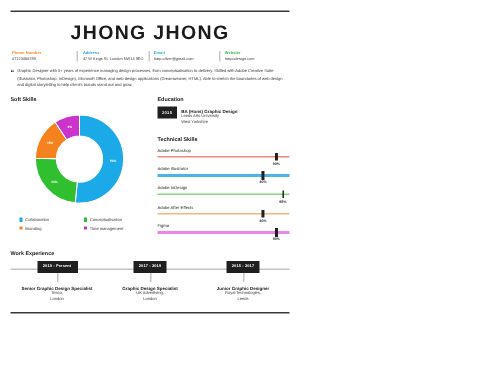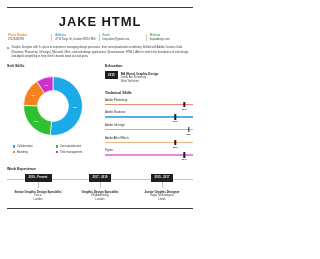--- a/index.html
+++ b/index.html
@@ -168,21 +168,21 @@
 
   .bottom-rule { height:1px; background:#3a3a3a; margin-top:6px; }
 </style>
 </head>
 <body>
 
 <div class="page">
 
   <div class="top-rule"></div>
 
-  <div class="name">JAKE HTML</div>
+  <div class="name">JHONG JHONG</div>
 
   <div class="contact-row">
     <div class="contact-cell">
       <div class="c-label" style="color: rgb(245, 130, 31);">Phone Number</div>
       <div class="c-value">07123456789</div>
     </div>
     <div class="contact-cell">
       <div class="c-label" style="color: rgb(26, 157, 219);">Address</div>
       <div class="c-value">47 W Kings St, London NW14 9EG</div>
     </div>

